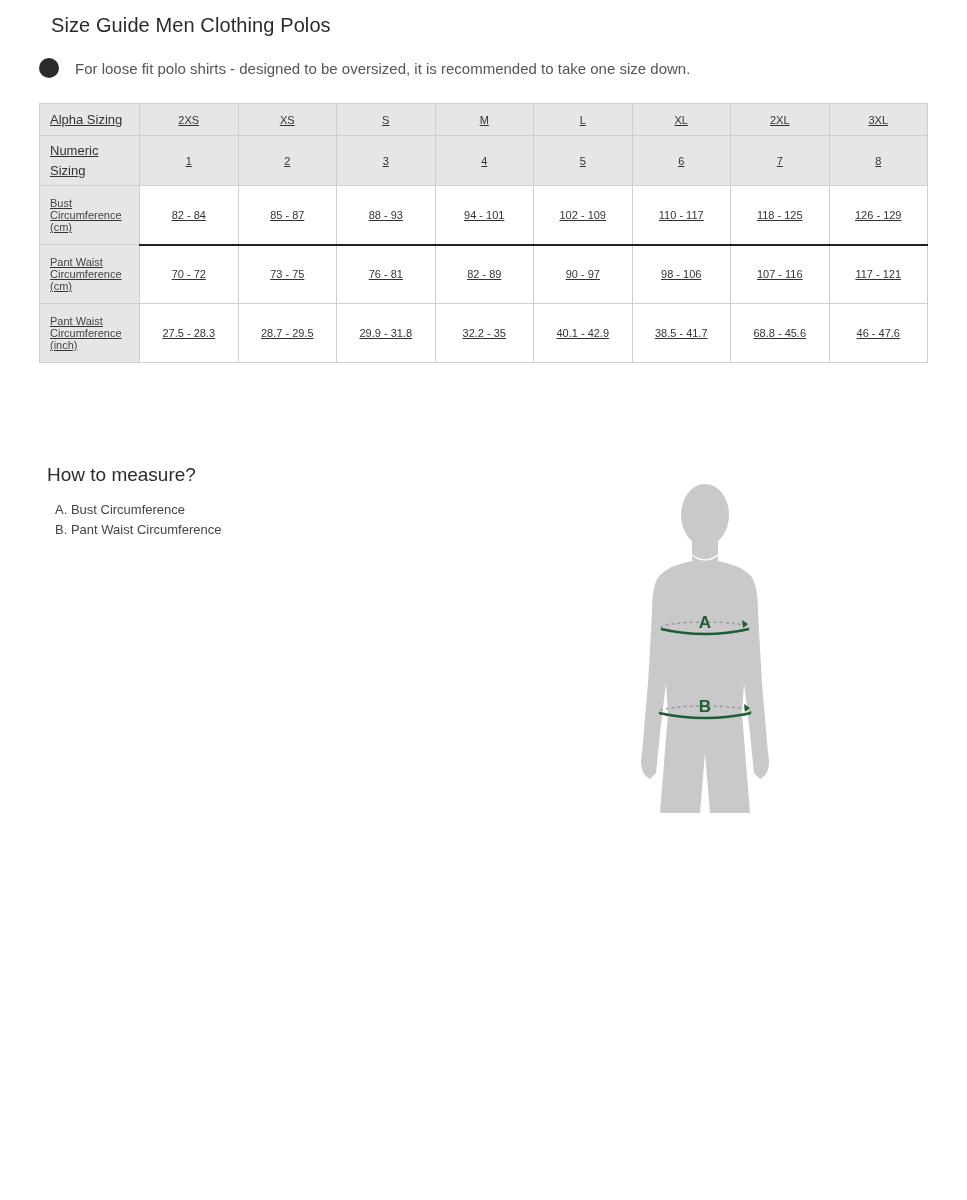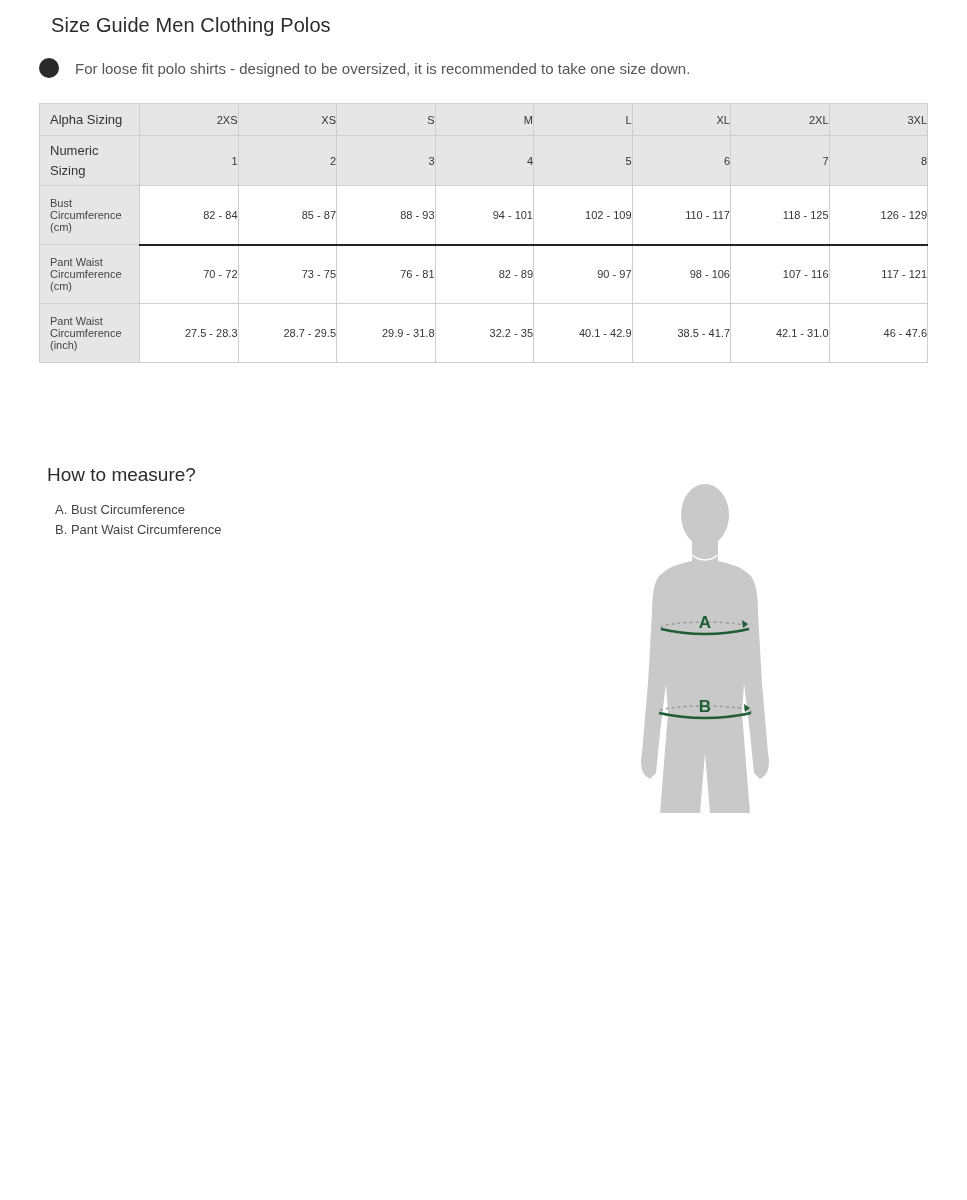--- a/index.html
+++ b/index.html
@@ -12,24 +12,24 @@
       font-size: 20px; font-weight: 500; color: #2b2b2b; margin: 12px;
       letter-spacing: 0.1px;
     }
     .note { position: absolute; left: 39px; top: 58px; display: flex; align-items: center; gap: 6px; }
     .note .dot { width: 20px; height: 20px; border-radius: 50%; background: #2a2a2a; margin-right: 10px; }
     .note .text { font-size: 15px; color: #555; }
 
     table.size-table {
       position: absolute; left: 39px; top: 103px;
       width: 889px; border-collapse: collapse; table-layout: fixed;
-      font-size: 11px; color: #333;
+      font-size: 11px; color: #333; text-decoration: underline;
     }
     .size-table td, .size-table th {
-      border: 1px solid #cfcfcf; text-align: right; vertical-align: middle; padding: 0;
+      border: 1px solid #cfcfcf; text-align: center; vertical-align: middle; padding: 0;
     }
     .size-table col.label-col { width: 100px; }
     .size-table tr.hdr td { background: #e6e6e6; }
     .size-table tr.r-alpha { height: 32px; }
     .size-table tr.r-num { height: 50px; }
     .size-table tr.r-data { height: 59px; }
     .size-table td.row-label {
       background: #e6e6e6; text-align: left; padding-left: 10px; padding-right: 6px;
       font-size: 11px; line-height: 12px; color: #444;
     }
@@ -114,21 +114,21 @@
       <td>117 - 121</td>
     </tr>
     <tr class="r-data">
       <td class="row-label">Pant Waist Circumference (inch)</td>
       <td>27.5 - 28.3</td>
       <td>28.7 - 29.5</td>
       <td>29.9 - 31.8</td>
       <td>32.2 - 35</td>
       <td>40.1 - 42.9</td>
       <td>38.5 - 41.7</td>
-      <td>42.1 - 31.0</td>
+      <td>68.8 - 45.6</td>
       <td>46 - 47.6</td>
     </tr>
   </tbody>
 </table>
 
 <h2 class="measure-title">How to measure?</h2>
 <ul class="measure-list">
   <li>A. Bust Circumference</li>
   <li>B. Pant Waist Circumference</li>
 </ul>

